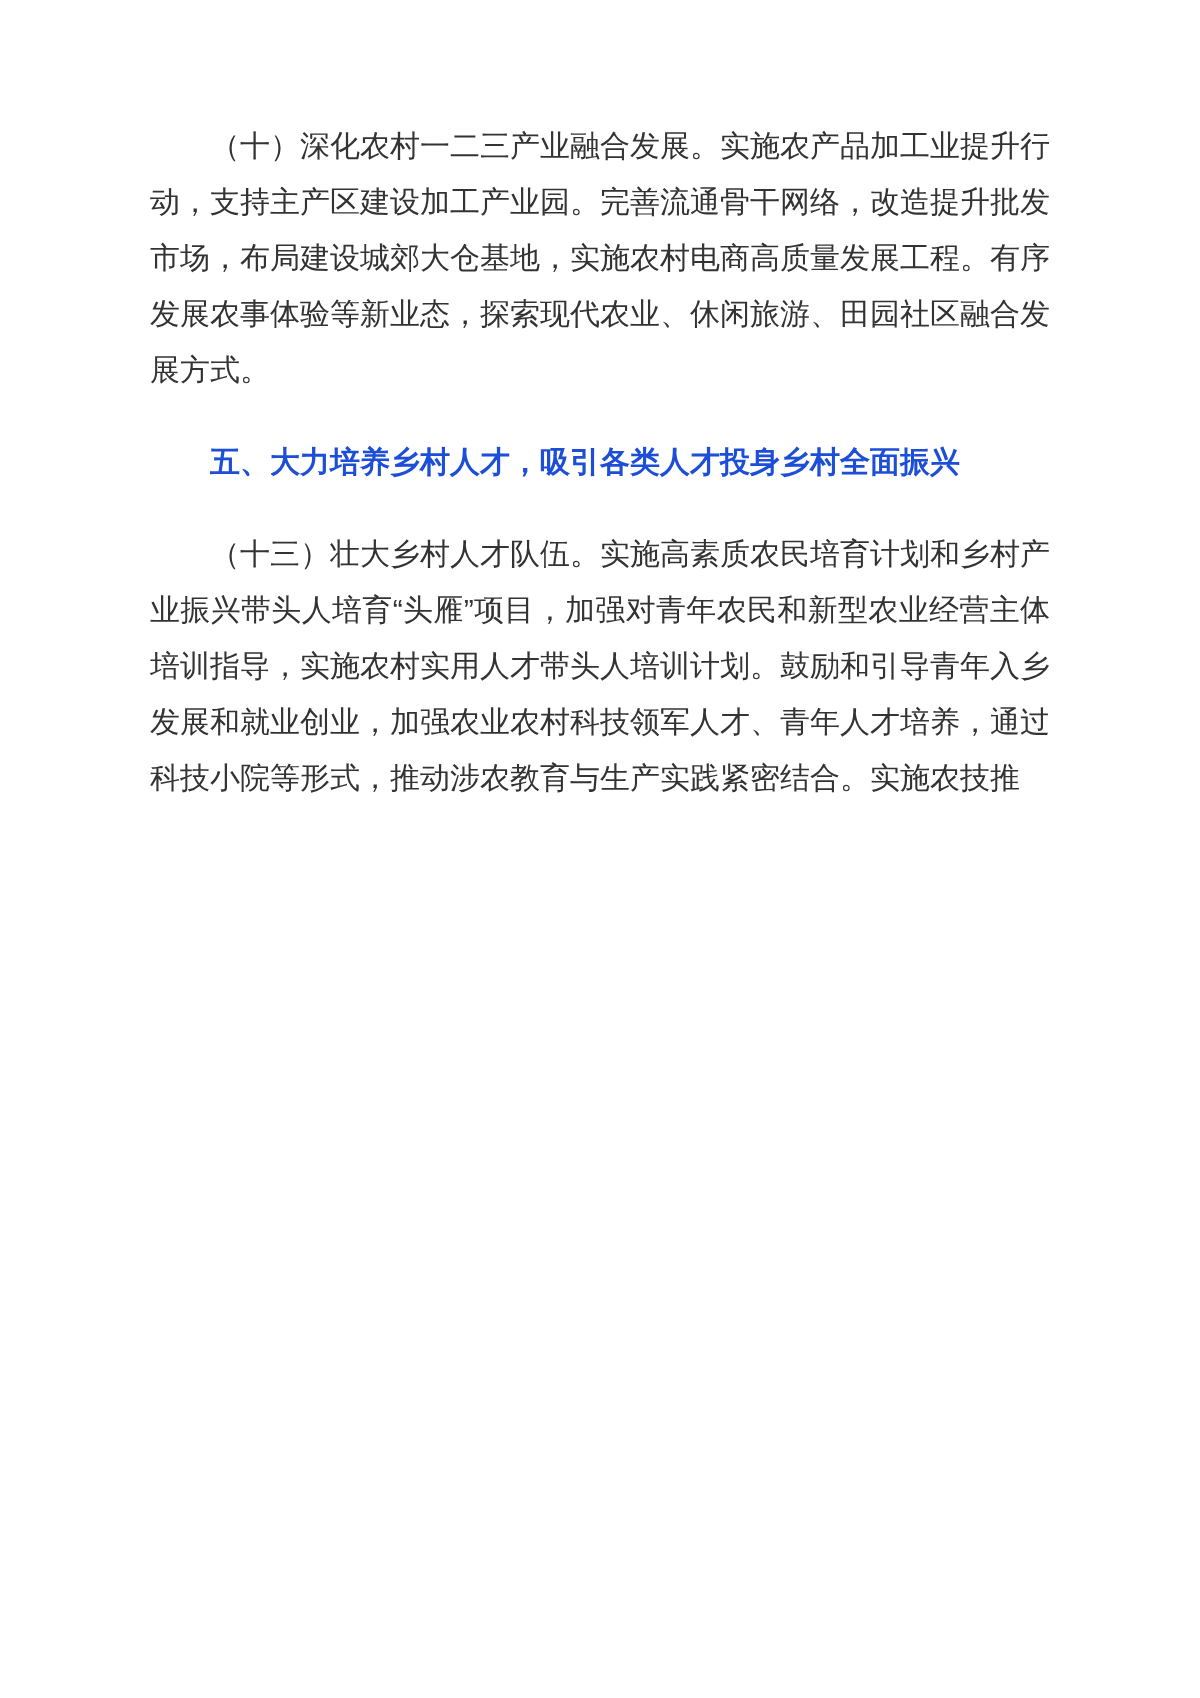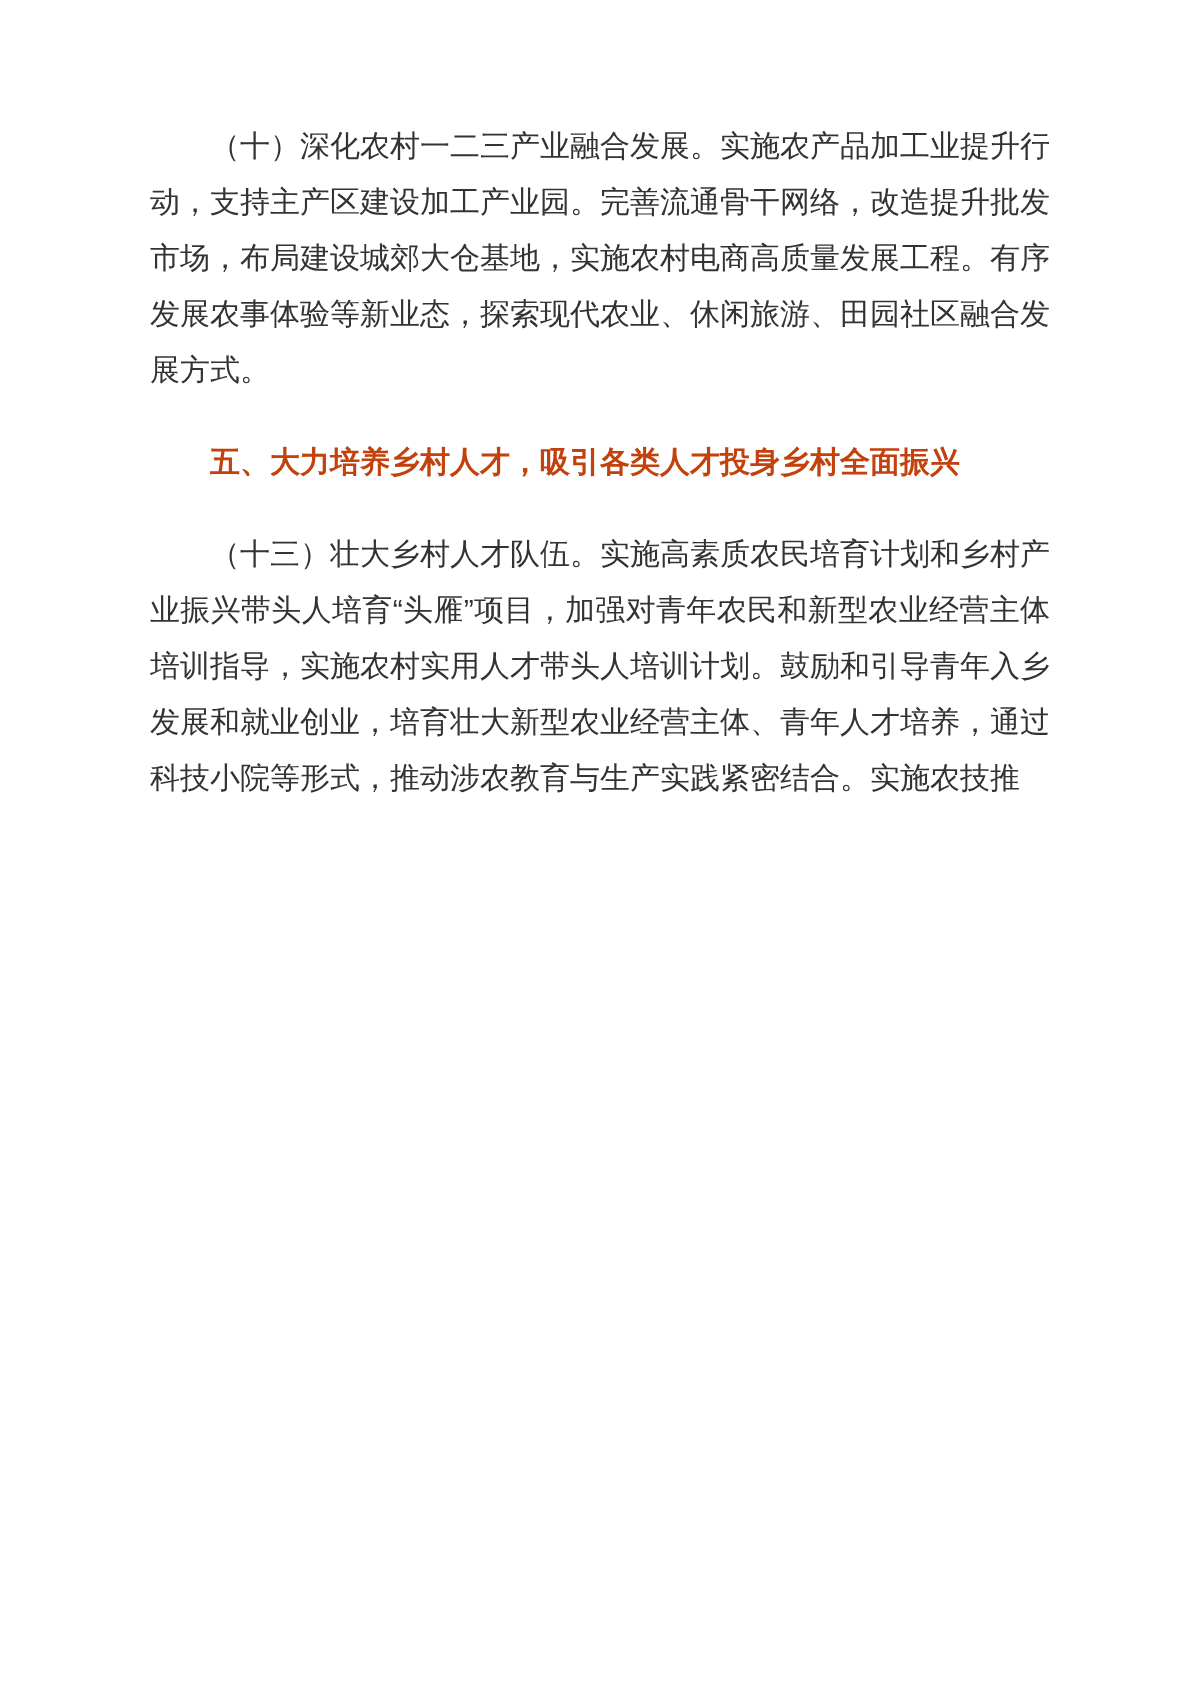--- a/index.html
+++ b/index.html
@@ -28,32 +28,32 @@
     text-align: justify;
     text-indent: 2em;
     font-weight: 400;
     letter-spacing: 0;
     word-break: break-all;
   }
   .section-heading {
     margin: 0 0 36px 0;
     font-size: 30px;
     line-height: 56px;
-    color: #c2410c;
+    color: #1d4ed8;
     text-align: justify;
     text-indent: 2em;
     font-weight: 700;
     letter-spacing: 0;
     word-break: break-all;
   }
 </style>
 </head>
 <body>
 
 <div class="page">
   <p class="body-para">（十）深化农村一二三产业融合发展。实施农产品加工业提升行动，支持主产区建设加工产业园。完善流通骨干网络，改造提升批发市场，布局建设城郊大仓基地，实施农村电商高质量发展工程。有序发展农事体验等新业态，探索现代农业、休闲旅游、田园社区融合发展方式。</p>
 
 
 
   <h2 class="section-heading">五、大力培养乡村人才，吸引各类人才投身乡村全面振兴</h2>
 
-  <p class="body-para">（十三）壮大乡村人才队伍。实施高素质农民培育计划和乡村产业振兴带头人培育“头雁”项目，加强对青年农民和新型农业经营主体培训指导，实施农村实用人才带头人培训计划。鼓励和引导青年入乡发展和就业创业，培育壮大新型农业经营主体、青年人才培养，通过科技小院等形式，推动涉农教育与生产实践紧密结合。实施农技推</p>
+  <p class="body-para">（十三）壮大乡村人才队伍。实施高素质农民培育计划和乡村产业振兴带头人培育“头雁”项目，加强对青年农民和新型农业经营主体培训指导，实施农村实用人才带头人培训计划。鼓励和引导青年入乡发展和就业创业，加强农业农村科技领军人才、青年人才培养，通过科技小院等形式，推动涉农教育与生产实践紧密结合。实施农技推</p>
 </div>
 
 </body></html>

